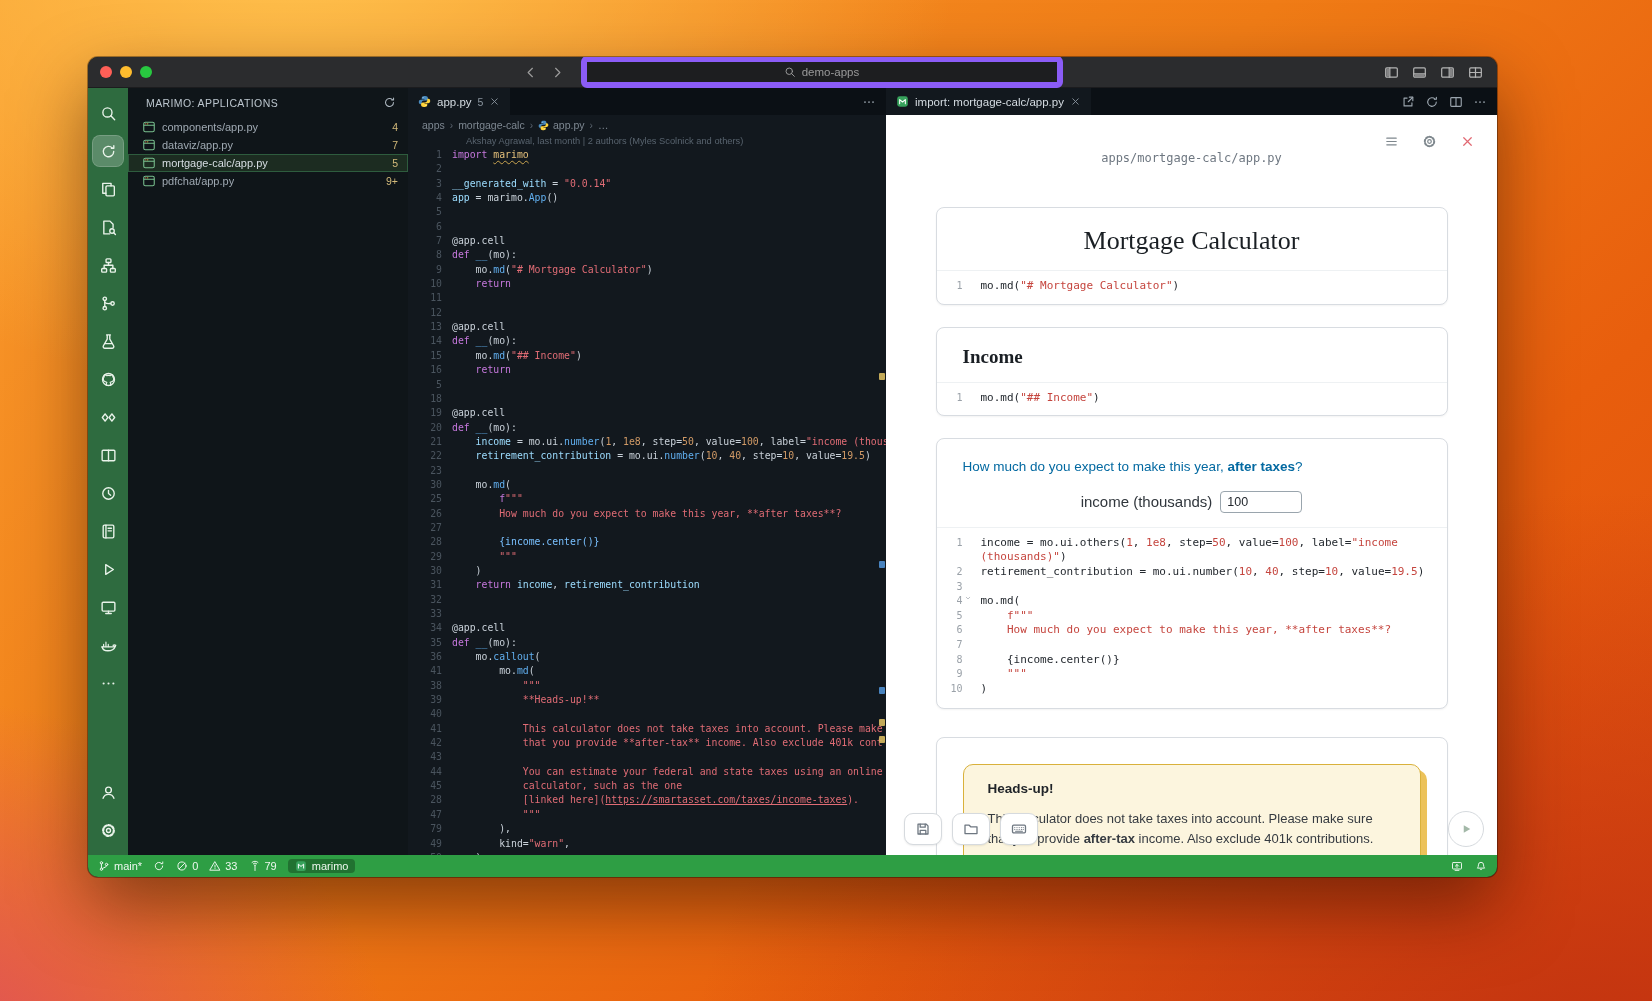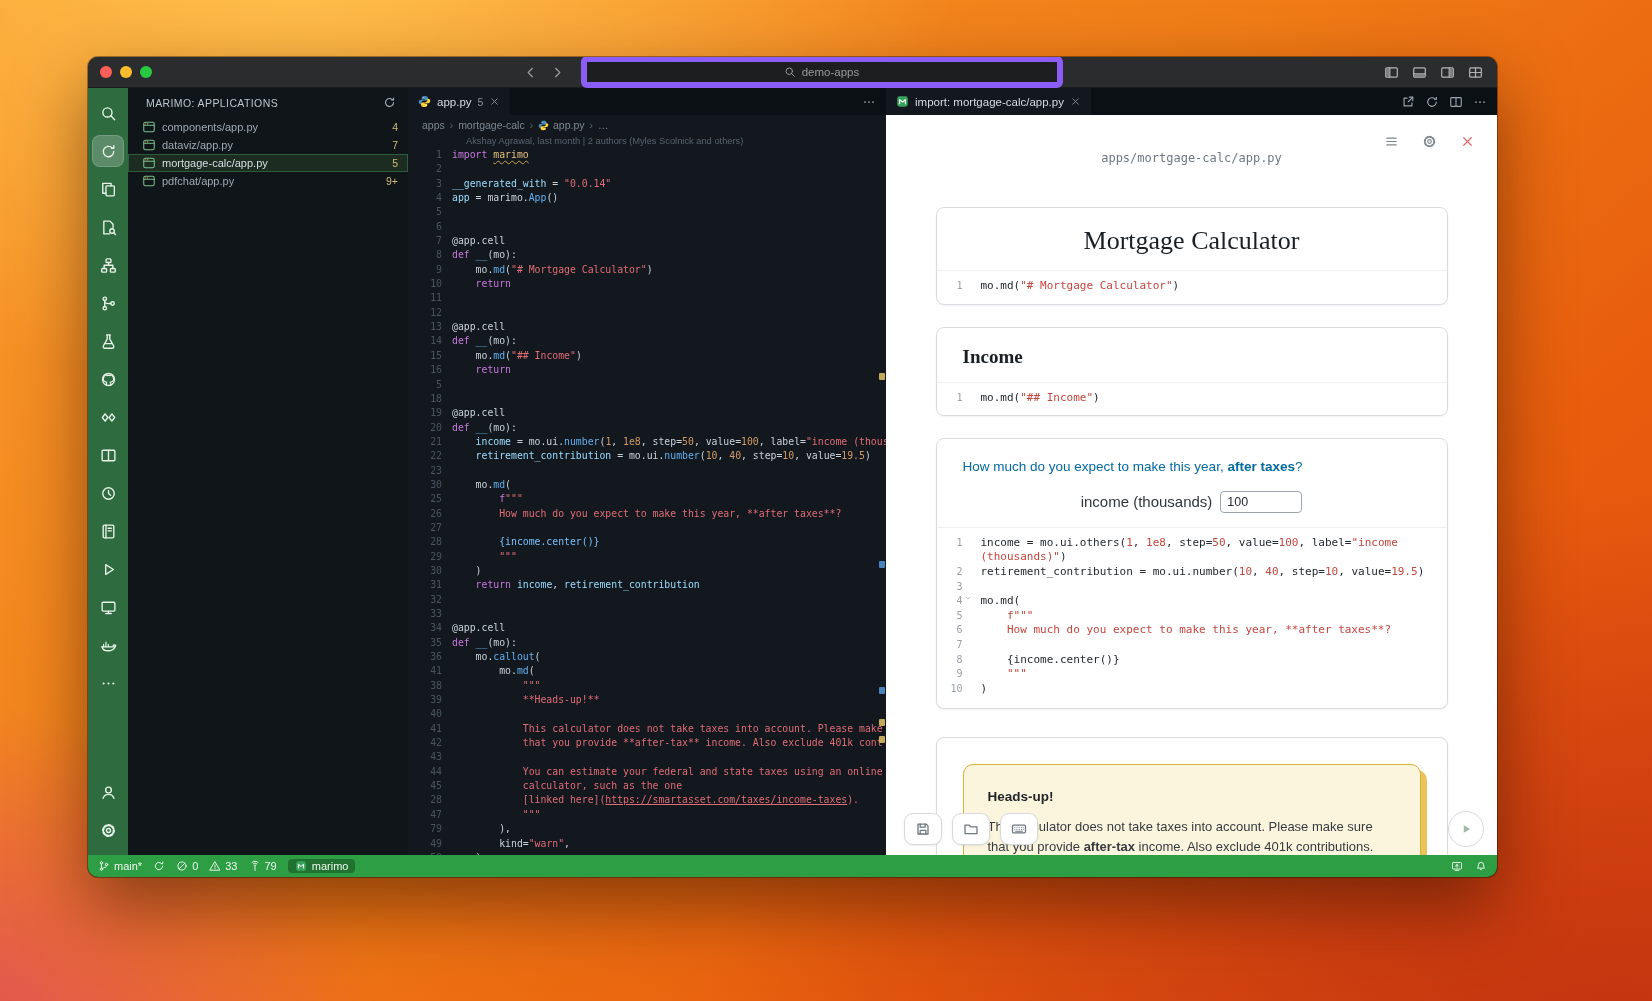--- a/index.html
+++ b/index.html
@@ -77,21 +77,21 @@
   .num-input{width:74px;height:20px;border:1px solid #9aa5ad;border-radius:4px;font-size:12.5px;padding:0 0 0 6px;color:#24292f;font-family:"Liberation Sans",sans-serif;}
   .cell-code{border-top:1px solid #eef1f3;margin-top:14px;padding:8px 10px 12px 6px;font-family:"DejaVu Sans Mono",monospace;font-size:11px;line-height:14.6px;}
   .cell-c1 .cell-code,.cell-c2 .cell-code{padding-bottom:10px;}
   .pv-line{display:flex;}
   .pv-g{flex:0 0 30px;display:flex;justify-content:flex-end;align-items:flex-start;color:#9aa1a8;font-size:10px;line-height:14.6px;}
   .pv-fold{width:10px;display:flex;justify-content:center;color:#9aa1a8;}
   .pv-lc{margin-left:8px;flex:1;white-space:pre-wrap;}
   .pv-p{color:#24292f;} .pv-s{color:#c5453e;} .pv-n{color:#c5453e;}
   .cell-c4{margin-top:28px;height:240px;overflow:hidden;margin-bottom:0;}
   .callout{margin:26px;background:var(--callout-bg);border:1px solid var(--callout-border);border-radius:10px;
-    box-shadow:6px 6px 0 0 var(--callout-shadow);padding:24px 24px 10px;color:#363b41;font-size:13px;}
+    box-shadow:6px 6px 0 0 var(--callout-shadow);padding:16px 24px 10px;color:#363b41;font-size:13px;}
   .co-title{font-weight:700;margin:0 0 13px;color:#1f2328;font-size:13.5px;}
   .co-p{margin:0 0 13px;line-height:1.55;}
   .wv-footer{position:absolute;left:18px;bottom:10px;display:flex;gap:10px;z-index:4;}
   .wv-btn{width:36px;height:30px;background:#fff;border:1px solid #d6dade;border-radius:9px;display:flex;align-items:center;
     justify-content:center;color:#6e7781;box-shadow:0 1px 2px rgba(0,0,0,.08);}
   .wv-run{position:absolute;right:13px;bottom:8px;width:34px;height:34px;border-radius:50%;border:1px solid #d6dade;background:#fff;
     display:flex;align-items:center;justify-content:center;color:#a3b8a8;z-index:4;}
   
   .statusbar{flex:0 0 22px;background:var(--status-green);display:flex;align-items:center;color:#edf7ee;font-size:11px;padding:0 10px;gap:12px;}
   .sb-left{display:flex;align-items:center;gap:11px;}

